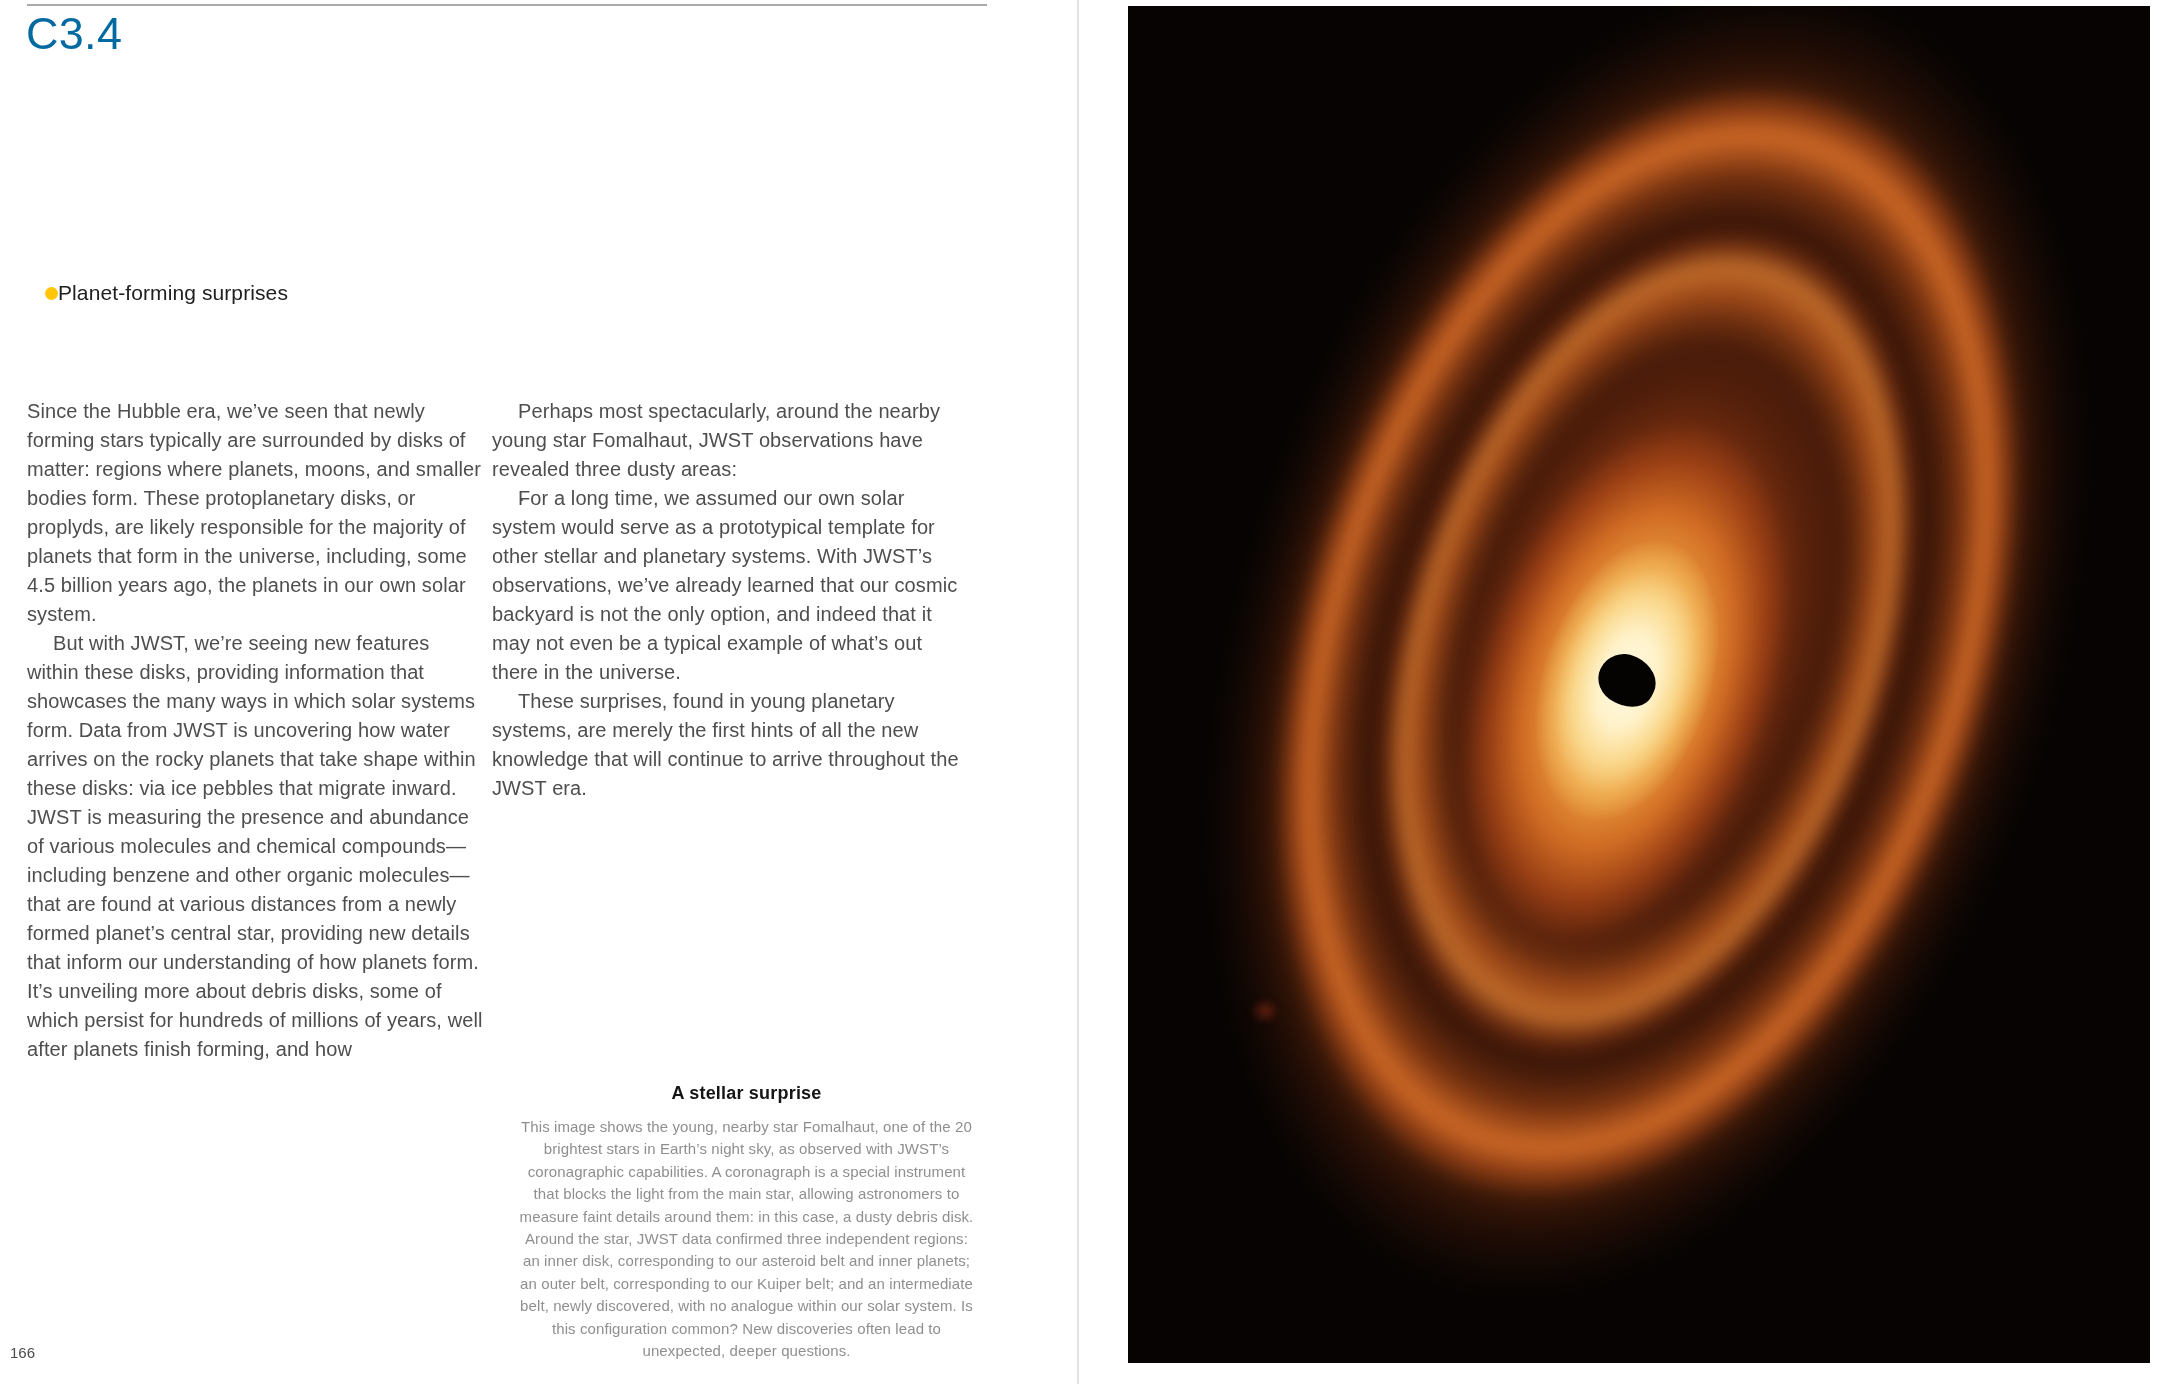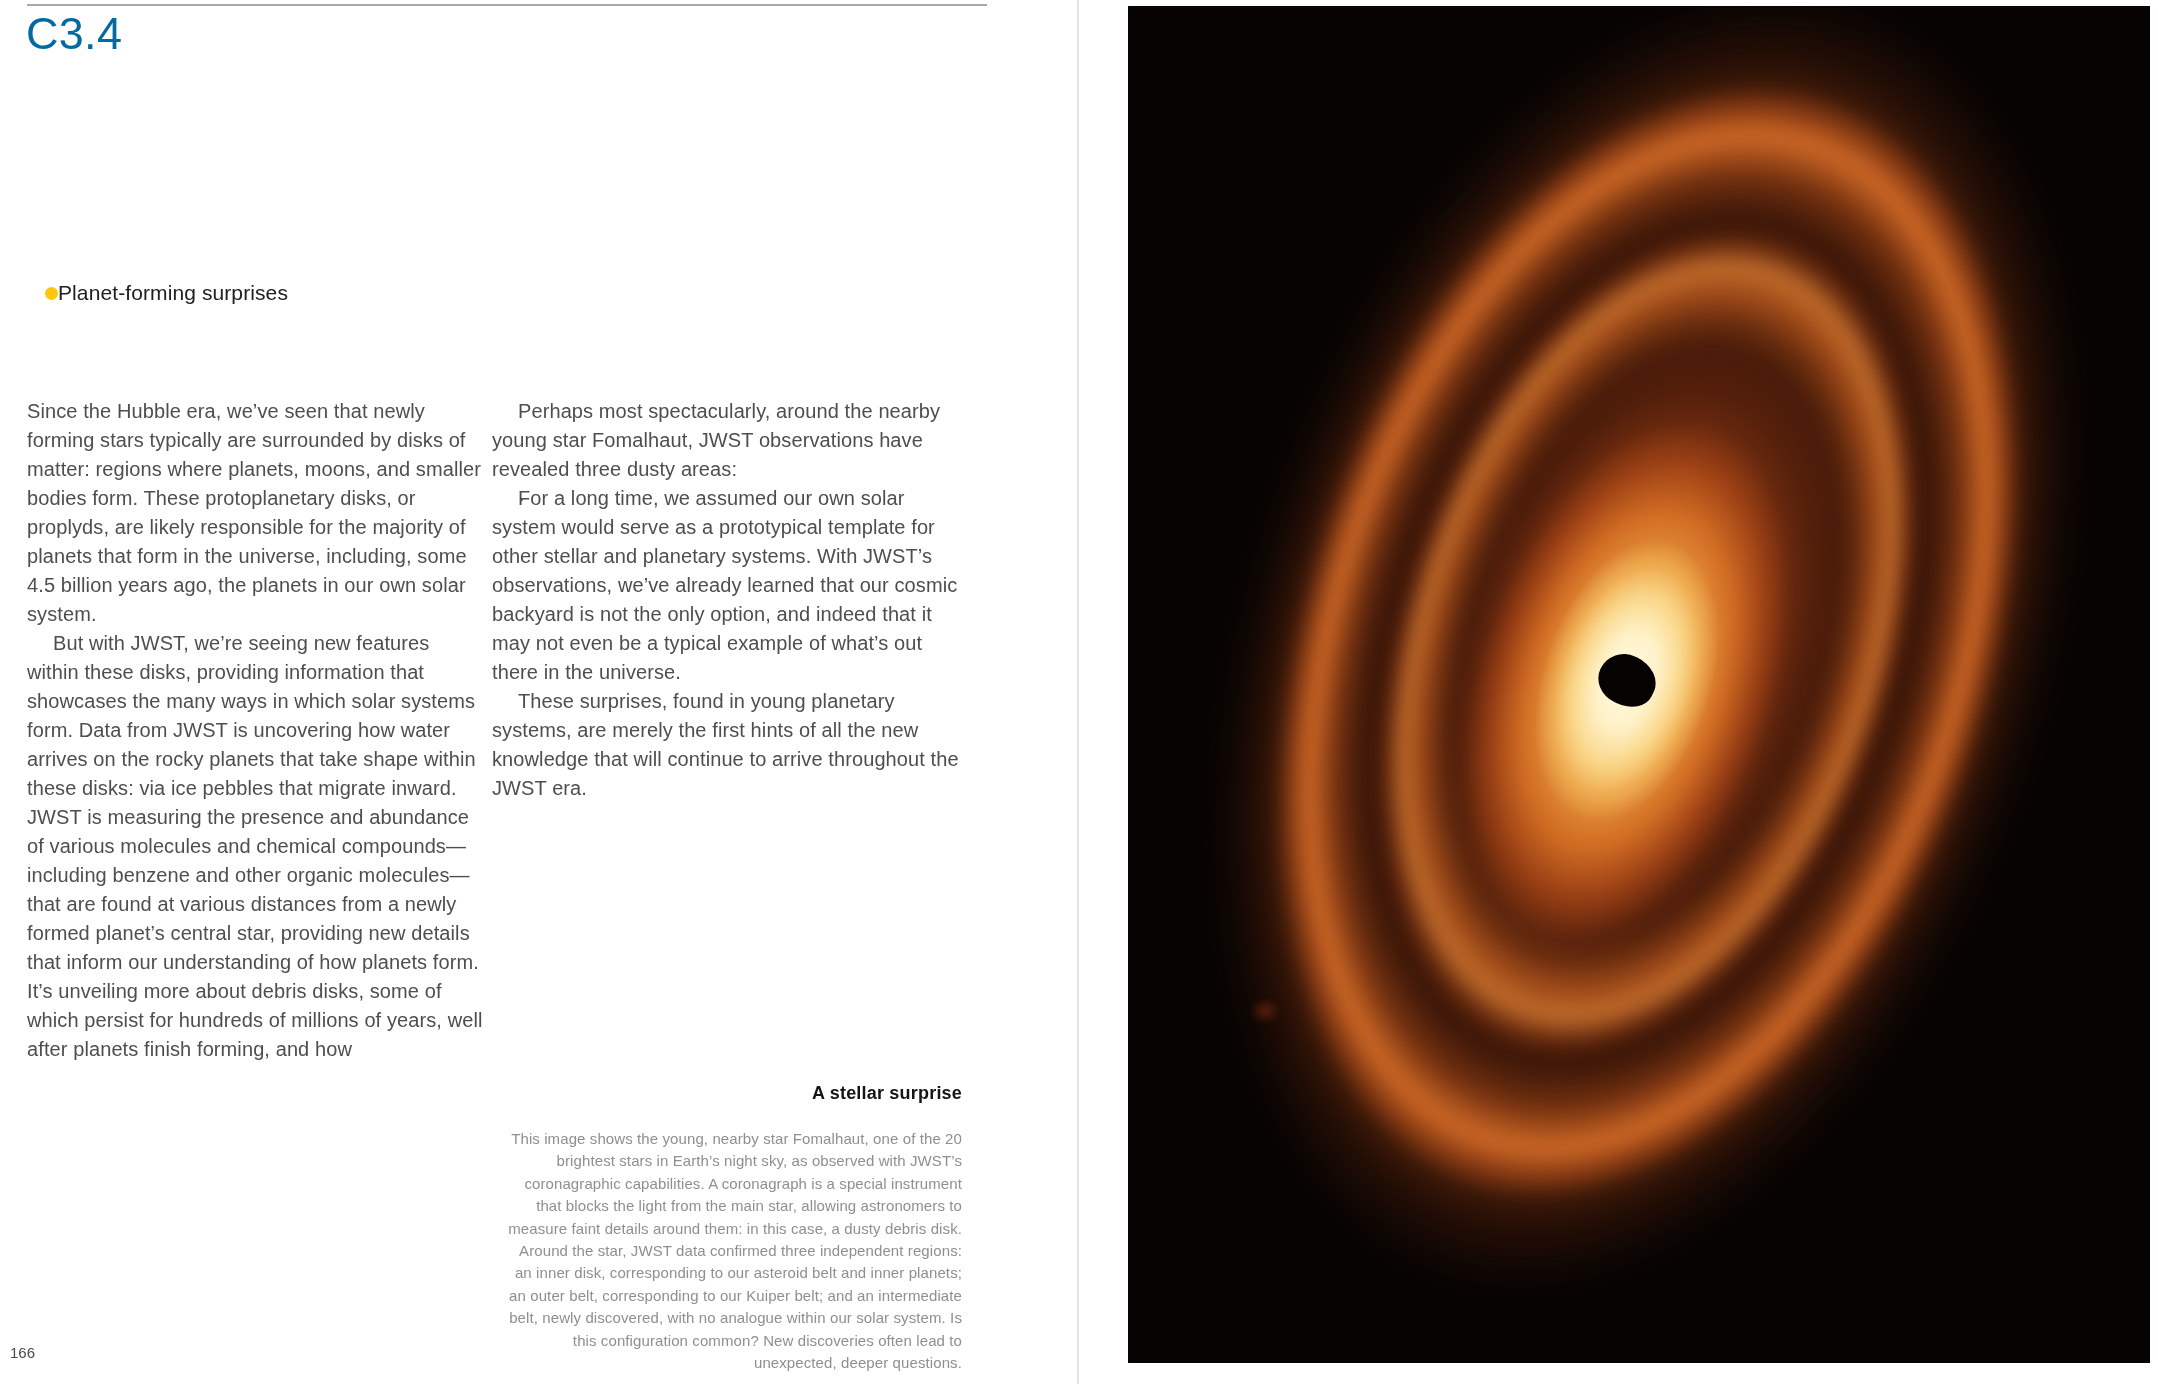--- a/index.html
+++ b/index.html
@@ -22,23 +22,23 @@
     letter-spacing:.1px;
   }
   .col1{left:27px;width:456px;}
   .col2{left:492px;width:470px;}
   .bodycol p{margin:0;}
   .bodycol p.ind{text-indent:26px;}
   .bullets{margin:0;}
   .bullet{position:relative;padding-left:38px;}
   .bullet .marker{position:absolute;left:26px;top:0;}
 
-  .caption{position:absolute;left:501px;top:1083px;width:461px;text-align:right;}
+  .caption{position:absolute;left:516px;top:1083px;width:461px;text-align:center;}
   .caption .cap-title{font-size:18px;font-weight:700;color:#151515;letter-spacing:.2px;}
-  .caption .cap-text{margin-top:24px;font-size:15px;line-height:22.4px;color:#8f8f8f;letter-spacing:.1px;}
+  .caption .cap-text{margin-top:12px;font-size:15px;line-height:22.4px;color:#8f8f8f;letter-spacing:.1px;}
 
   .page-number{position:absolute;left:10px;top:1344px;font-size:15px;color:#4a4a4a;}
 
   .spread-divider{position:absolute;left:1077px;top:0;width:2px;height:1384px;background:#e2e2e2;}
 
   
   .astro{
     position:absolute;left:1128px;top:6px;width:1022px;height:1357px;
     background:#060302;overflow:hidden;
   }

